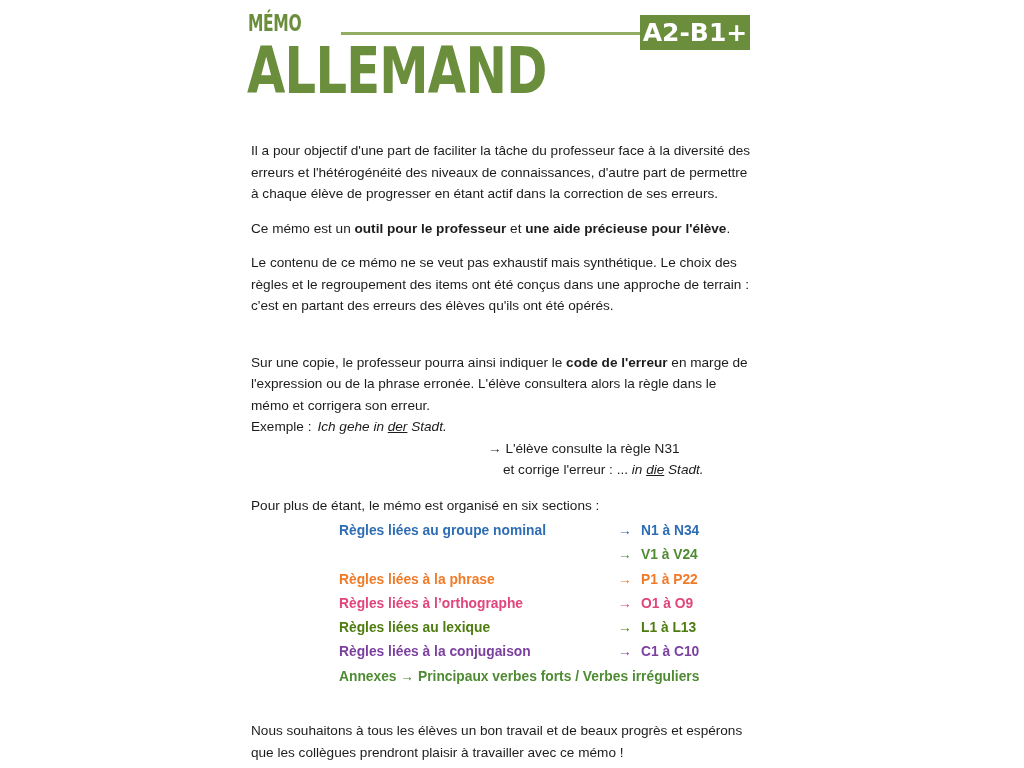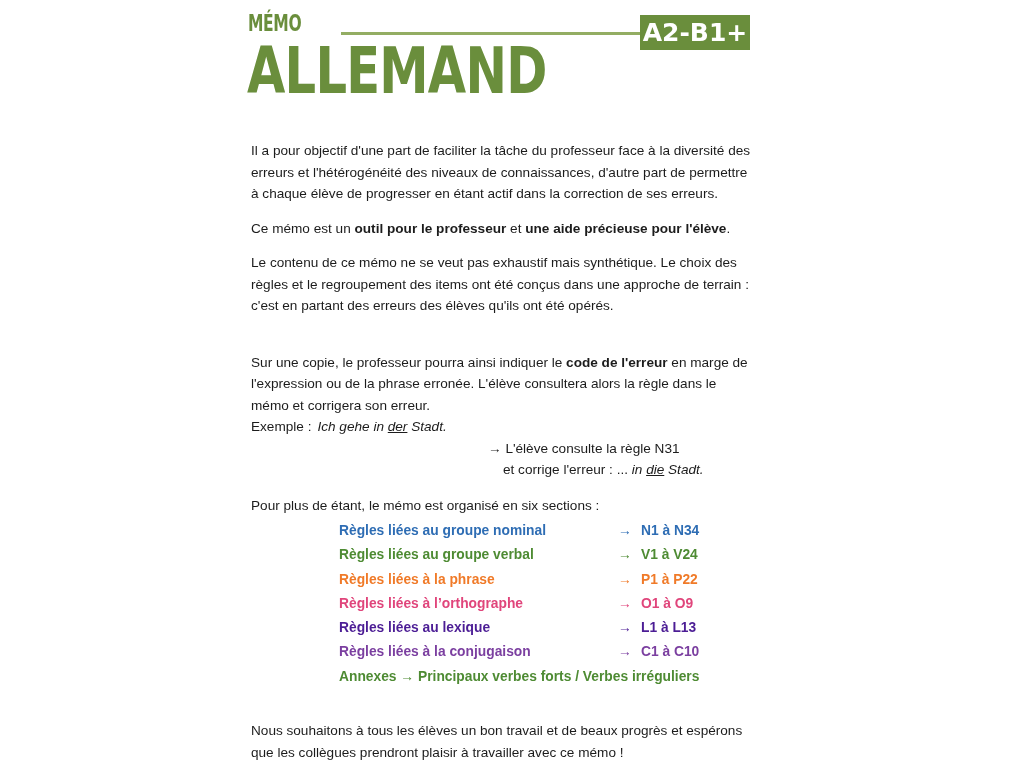--- a/index.html
+++ b/index.html
@@ -224,35 +224,34 @@
 
     <p class="para tight">Pour plus de étant, le mémo est organisé en six sections :</p>
 
     <div class="sections">
       <div class="section-row" style="color: rgb(46, 109, 180);">
         <span class="section-name">Règles liées au groupe nominal</span>
         <span class="section-arrow">→</span>
         <span class="section-code">N1 à N34</span>
       </div>
       <div class="section-row" style="color: rgb(78, 139, 51);">
-        <span class="section-name">Règles liées au groupe verbal</span>
         <span class="section-arrow">→</span>
         <span class="section-code">V1 à V24</span>
       </div>
       <div class="section-row" style="color: rgb(240, 122, 40);">
         <span class="section-name">Règles liées à la phrase</span>
         <span class="section-arrow">→</span>
         <span class="section-code">P1 à P22</span>
       </div>
       <div class="section-row" style="color: rgb(224, 69, 123);">
         <span class="section-name">Règles liées à l’orthographe</span>
         <span class="section-arrow">→</span>
         <span class="section-code">O1 à O9</span>
       </div>
-      <div class="section-row" style="color: #4c1d95;">
+      <div class="section-row" style="color: #4d7c0f;">
         <span class="section-name">Règles liées au lexique</span>
         <span class="section-arrow">→</span>
         <span class="section-code">L1 à L13</span>
       </div>
       <div class="section-row" style="color: rgb(123, 63, 160);">
         <span class="section-name">Règles liées à la conjugaison</span>
         <span class="section-arrow">→</span>
         <span class="section-code">C1 à C10</span>
       </div>
       <div class="annexes-row" style="color: rgb(78, 139, 51);">

